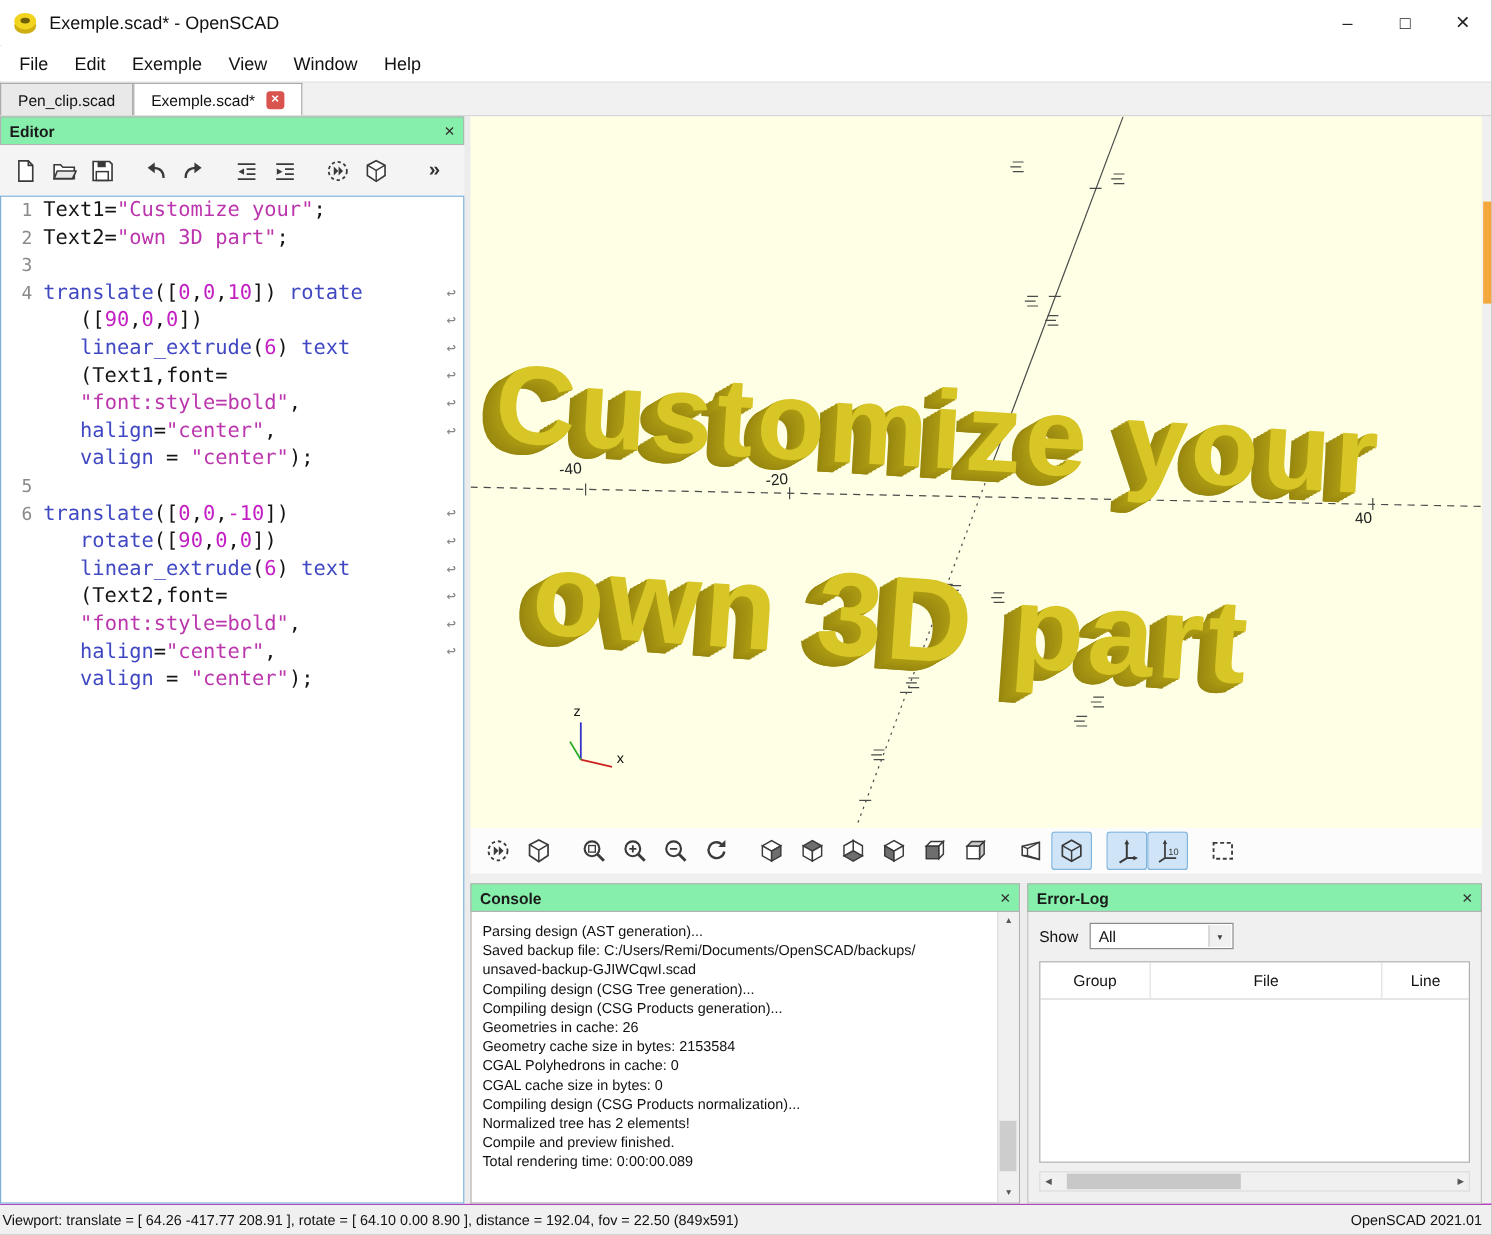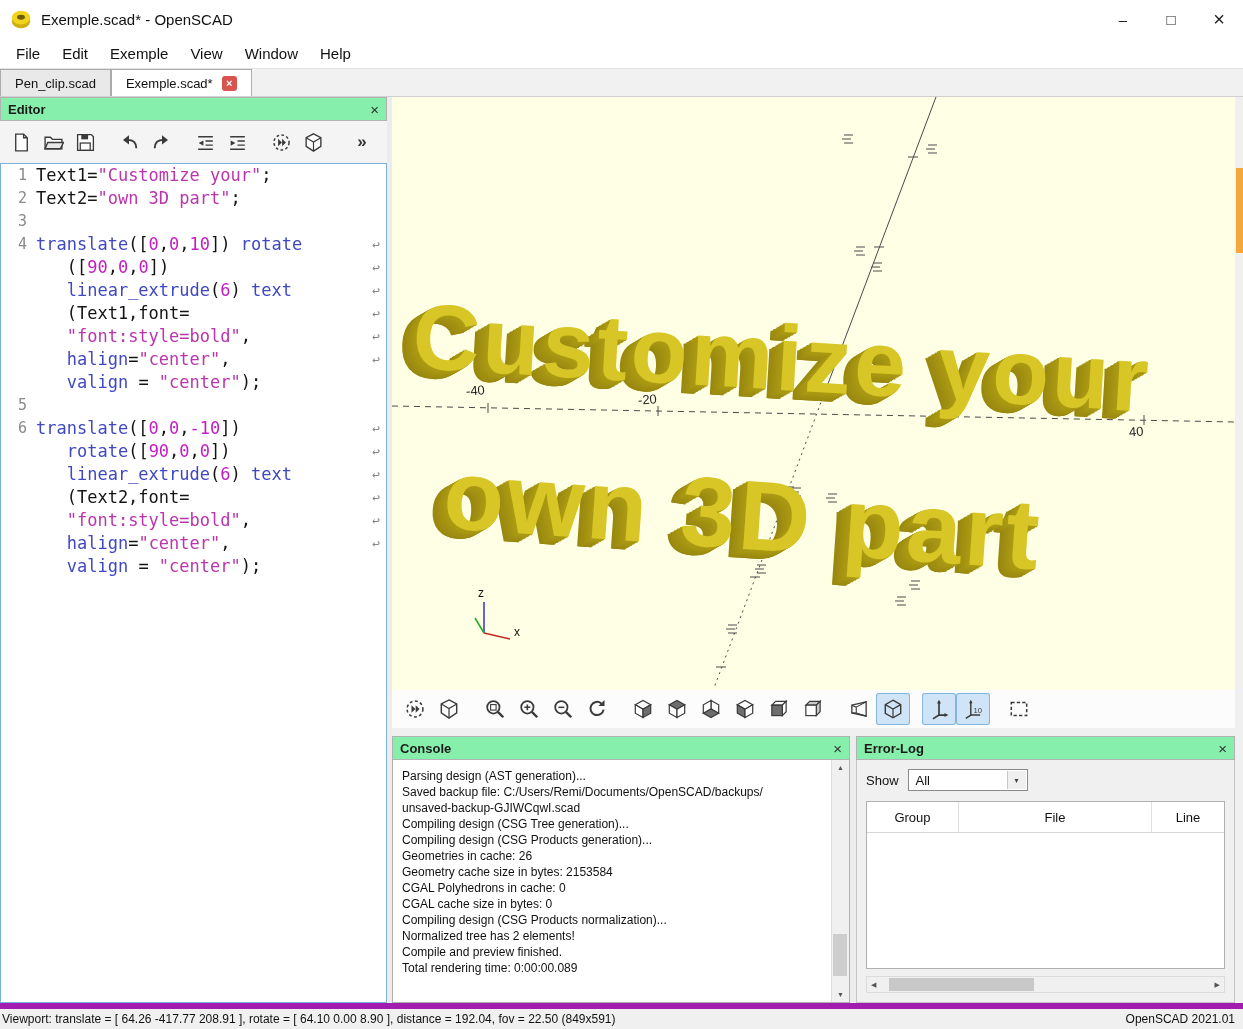--- a/index.html
+++ b/index.html
@@ -85,21 +85,21 @@
   .elog-table{margin-top:10px;flex:1;background:#fff;border:1px solid #b0b0b0;display:flex;flex-direction:column;min-height:0;}
   .elog-header{display:flex;height:30px;flex:none;align-items:center;border-bottom:1px solid #d6d6d6;font-size:13px;}
   .elog-col{text-align:center;border-right:1px solid #e0e0e0;height:100%;display:flex;align-items:center;justify-content:center;box-sizing:border-box;}
   .col-group{width:92px;flex:none;}
   .col-file{flex:1;}
   .col-line{width:72px;flex:none;border-right:none;}
   .h-scrollbar{height:17px;flex:none;margin-top:7px;background:#f0f0f0;border:1px solid #dcdcdc;position:relative;
                display:flex;align-items:center;justify-content:space-between;font-size:7px;color:#555;padding:0 4px;box-sizing:border-box;}
   .h-thumb{position:absolute;left:22px;width:145px;top:1px;bottom:1px;background:#c8c8c8;}
   
-  .statusbar{height:26px;background:#f0f0f0;border-top:6px solid #a21caf;display:flex;align-items:center;
+  .statusbar{height:26px;background:#f0f0f0;border-top:1px solid #a21caf;display:flex;align-items:center;
              font-size:12px;padding:0 8px 0 2px;box-sizing:border-box;}
   .status-right{margin-left:auto;}
   .right-accent{position:absolute;right:0;top:168px;width:7px;height:85px;background:#f4a83b;z-index:5;}
 </style>
 </head>
 <body>
 
 <div class="titlebar">
   <span class="logo">
     <svg viewBox="0 0 24 24">

